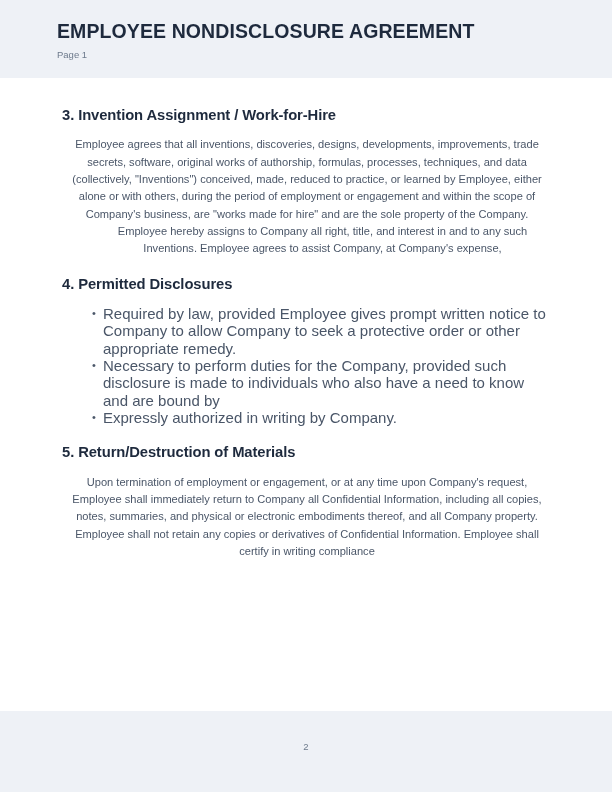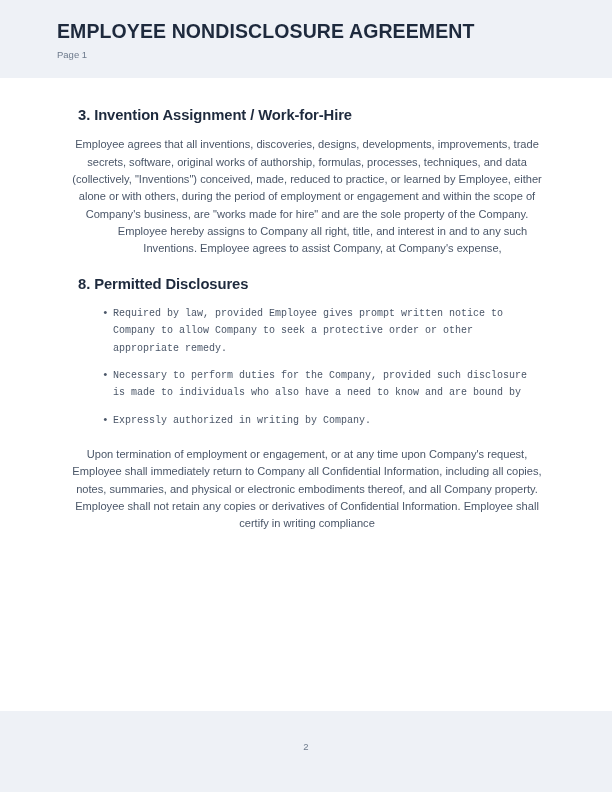--- a/index.html
+++ b/index.html
@@ -59,21 +59,21 @@
   }
 
   .section {
     padding: 0 60px 0 62px;
   }
   .section + .section {
     margin-top: 17px;
   }
 
   .section-heading {
-    margin: 0 0 11px 16px;
+    margin: 0 0 11px 0;
     font-size: 14.8px;
     font-weight: bold;
     color: #1e2a3d;
     line-height: 1.3;
     letter-spacing: -0.1px;
   }
 
   .para {
     margin: 0;
     padding: 0 0 0 6px;
@@ -97,26 +97,25 @@
   }
 
   ul.bullets {
     margin: 0;
     padding: 0 0 0 30px;
     list-style: none;
     max-width: 470px;
   }
   ul.bullets li {
     position: relative;
-    font-size: 10px;
+    font-size: 15px;
     line-height: 17.35px;
     color: #4a5668;
     padding-left: 11px;
-    margin: 10px;
-    font-family: Liberation Mono, monospace;
+    margin: 0;
   }
   ul.bullets li::before {
     content: "\2022";
     position: absolute;
     left: 0;
     top: 0;
     color: #4a5668;
     font-size: 11.1px;
     line-height: 17.35px;
   }
@@ -149,29 +148,30 @@
 
   <div class="doc-body">
 
     <div class="section">
       <h2 class="section-heading">3. Invention Assignment / Work-for-Hire</h2>
       <p class="para">Employee agrees that all inventions, discoveries, designs, developments, improvements, trade secrets, software, original works of authorship, formulas, processes, techniques, and data (collectively, "Inventions") conceived, made, reduced to practice, or learned by Employee, either alone or with others, during the period of employment or engagement and within the scope of Company's business, are "works made for hire" and are the sole property of the Company.</p>
       <p class="para">Employee hereby assigns to Company all right, title, and interest in and to any such Inventions. Employee agrees to assist Company, at Company's expense,</p>
     </div>
 
     <div class="section">
-      <h2 class="section-heading">8. Permitted Disclosures</h2>
+      <h2 class="section-heading">4. Permitted Disclosures</h2>
       <ul class="bullets">
         <li>Required by law, provided Employee gives prompt written notice to Company to allow Company to seek a protective order or other appropriate remedy.</li>
         <li>Necessary to perform duties for the Company, provided such disclosure is made to individuals who also have a need to know and are bound by</li>
         <li>Expressly authorized in writing by Company.</li>
       </ul>
     </div>
 
     <div class="section">
+      <h2 class="section-heading">5. Return/Destruction of Materials</h2>
       <p class="para">Upon termination of employment or engagement, or at any time upon Company's request, Employee shall immediately return to Company all Confidential Information, including all copies, notes, summaries, and physical or electronic embodiments thereof, and all Company property. Employee shall not retain any copies or derivatives of Confidential Information. Employee shall certify in writing compliance</p>
     </div>
 
   </div>
 
   <div class="doc-footer">
     <div class="page-number">2</div>
   </div>
 
 </div>

